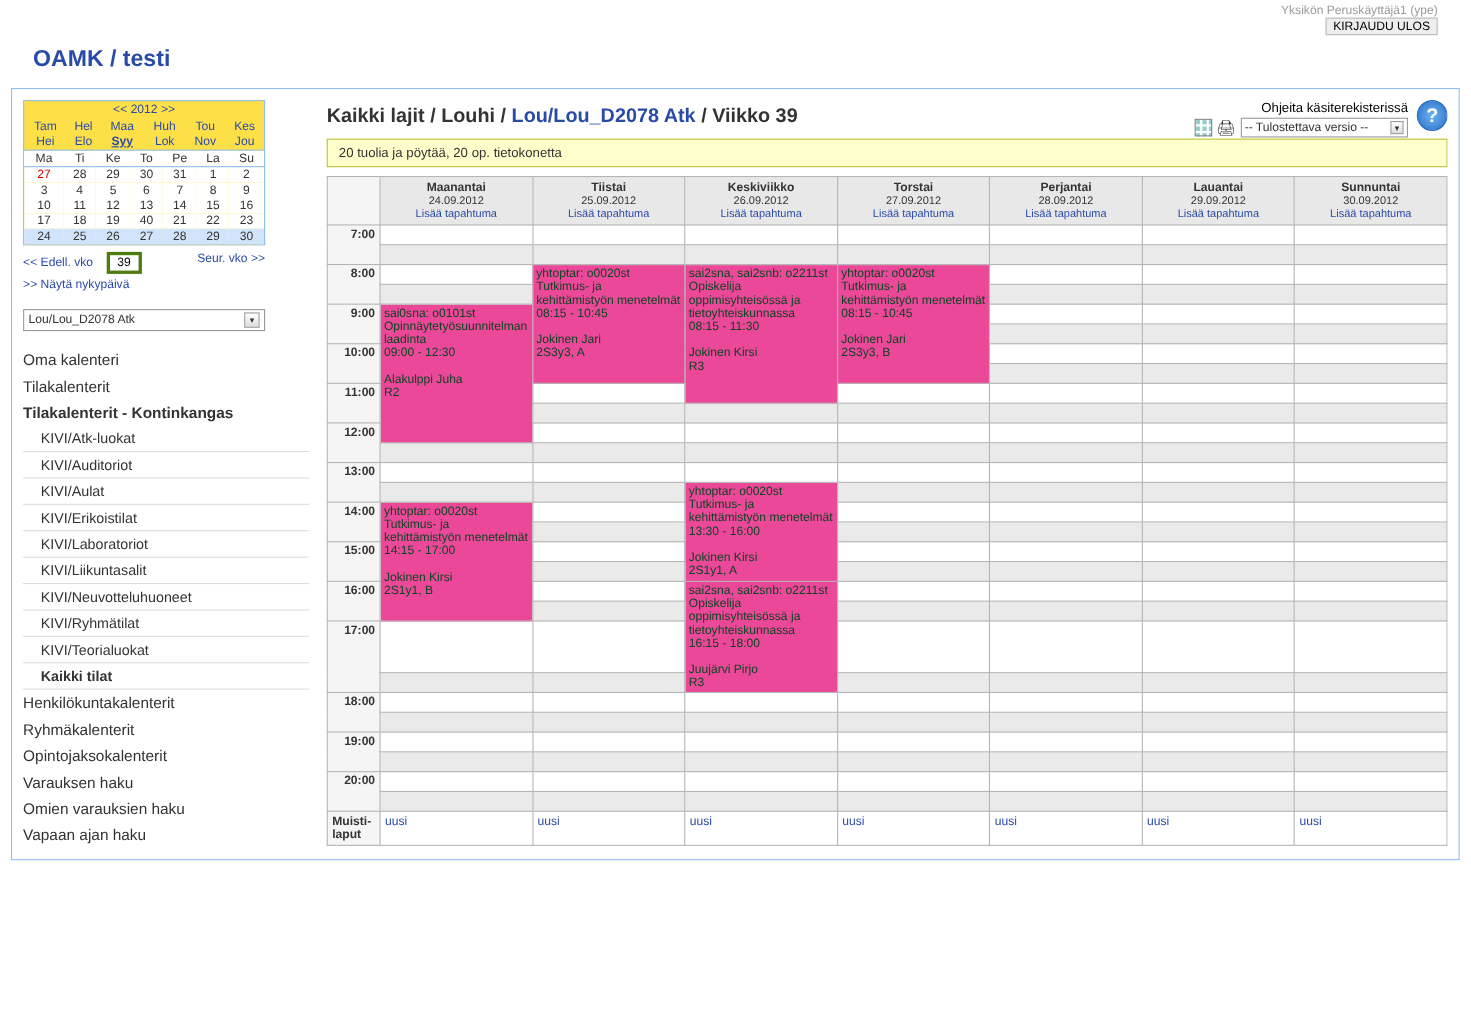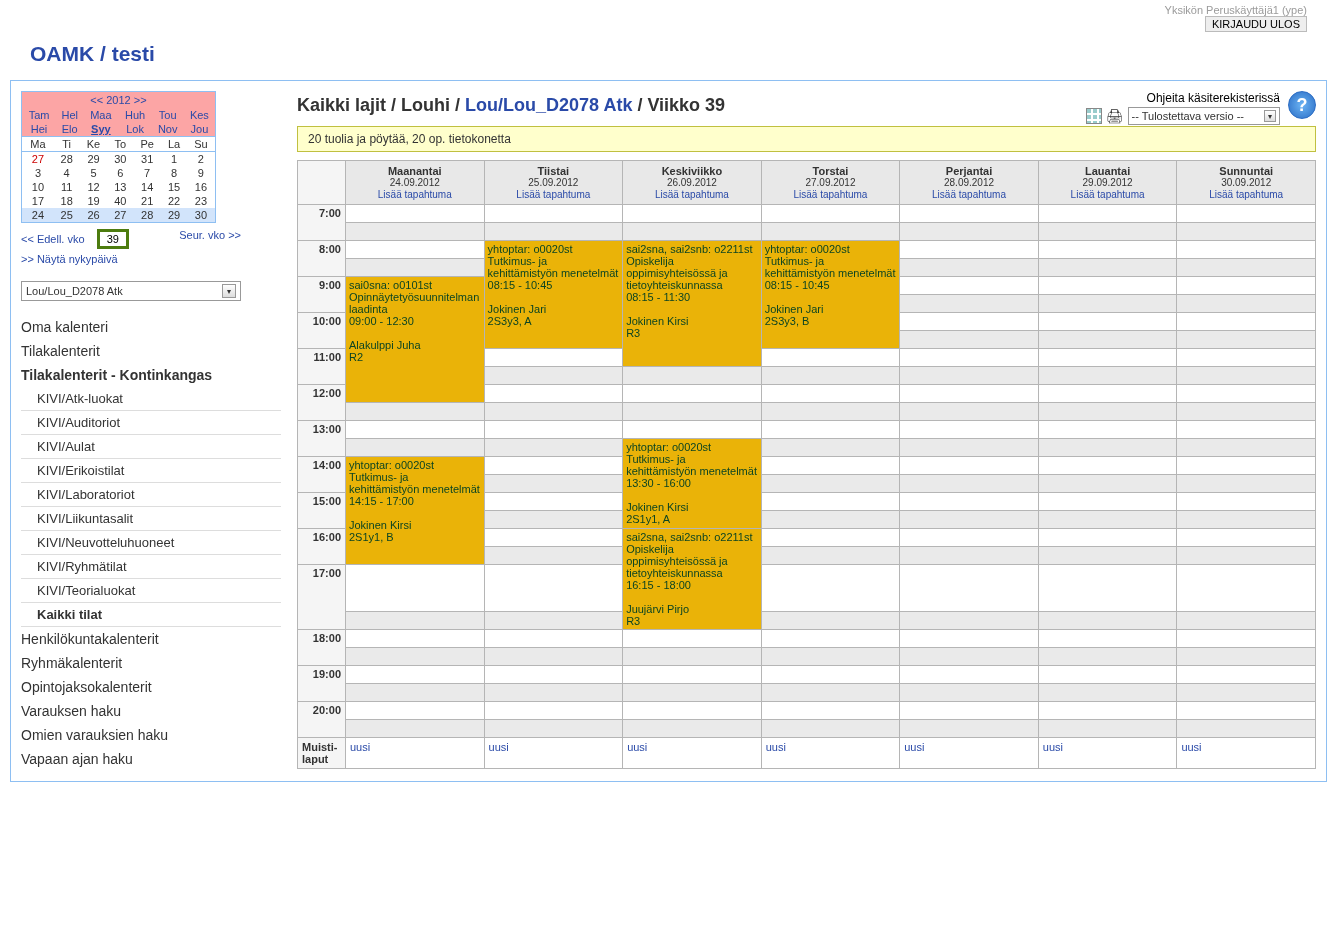--- a/index.html
+++ b/index.html
@@ -11,21 +11,21 @@
     color: #333;
   }
   .top-bar { text-align: right; padding: 4px 30px; font-size: 11px; color: #9b9b9b; }
   .logout-btn { font-family: Arial; font-size: 11px; padding: 1px 6px; background: #eee; border: 1px solid #bbb; }
   .header-title { font-size: 21px; font-weight: bold; color: #2a4aa8; padding: 6px 30px 14px 30px; }
   .main-frame { border: 1px solid #8ebff2; margin: 0 10px 10px 10px; padding: 10px; display: flex; align-items: flex-start; }
   .sidebar { width: 260px; flex: none; }
   .content { flex: 1; padding-left: 16px; overflow: hidden; }
 
   
-  .mini-cal { background: #fca5a5; border: 1px solid #8ebff2; width: 195px; }
+  .mini-cal { background: #fde047; border: 1px solid #8ebff2; width: 220px; }
   .mini-cal table { width: 100%; border-collapse: collapse; }
   .mini-cal td { text-align: center; font-size: 11px; padding: 1px 0; }
   .mini-year { text-align: center; font-size: 11px; padding: 2px 0; color: #2a4aa8; }
   .mini-year a { color: #2a4aa8; text-decoration: none; }
   .months a { color: #2a4aa8; text-decoration: none; }
   .month-sel { font-weight: bold; text-decoration: underline !important; }
   .dow-row td { background: #fff; border-top: 1px solid #8ebff2; border-bottom: 1px solid #8ebff2; }
   .date-body { background: #fff; }
   .date-body td { color: #333; }
   .date-red { color: #c00 !important; }
@@ -77,21 +77,21 @@
   table.sched td, table.sched th { border: 1px solid #b5b5b5; font-size: 11px; vertical-align: top; }
   col.timecol { width: 48px; }
   .day-head { text-align: center; background: #e8e8e8; padding: 4px 2px; }
   .day-head .dname { font-weight: bold; }
   .day-head .ddate { font-size: 10px; }
   .day-head a { color: #2a4aa8; text-decoration: none; font-size: 10px; }
   .timecell { text-align: right; font-weight: bold; padding: 2px 4px; background: #f5f5f5; }
   .timecell-blank { background: #f5f5f5; }
   .slot { height: 18px; }
   .slot.alt { background: #eaeaea; }
-  .event { background: #eab308; color: #0b4422; font-size: 10px; padding: 2px 3px; line-height: 12px; vertical-align: top; border:1px solid #118a4c; }
+  .event { background: #ec4899; color: #0b4422; font-size: 10px; padding: 2px 3px; line-height: 12px; vertical-align: top; border:1px solid #118a4c; }
   .memo-row td { font-size: 11px; padding: 3px 4px; }
   .memo-label { font-weight: bold; text-align: left; background:#f5f5f5;}
   .memo-row a { color: #2a4aa8; text-decoration: none; }
 </style>
 </head>
 <body>
 
 <div class="top-bar">
   <span>Yksikön Peruskäyttäjä1 (ype)</span><br>
   <button class="logout-btn">KIRJAUDU ULOS</button>

